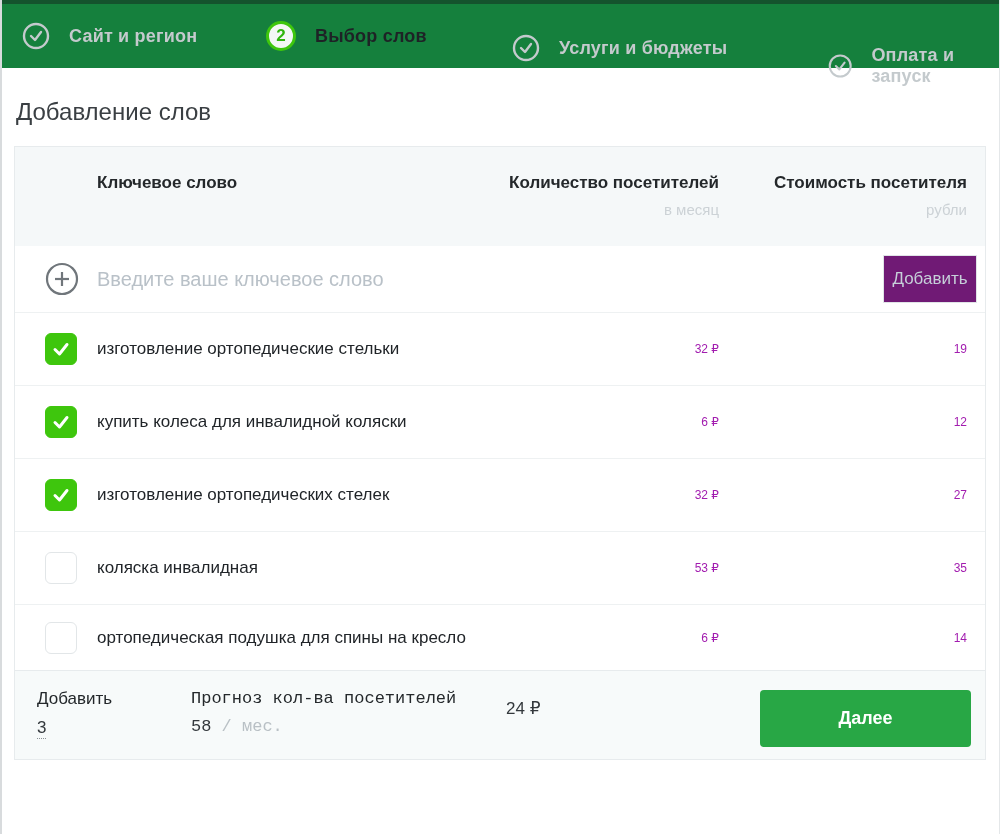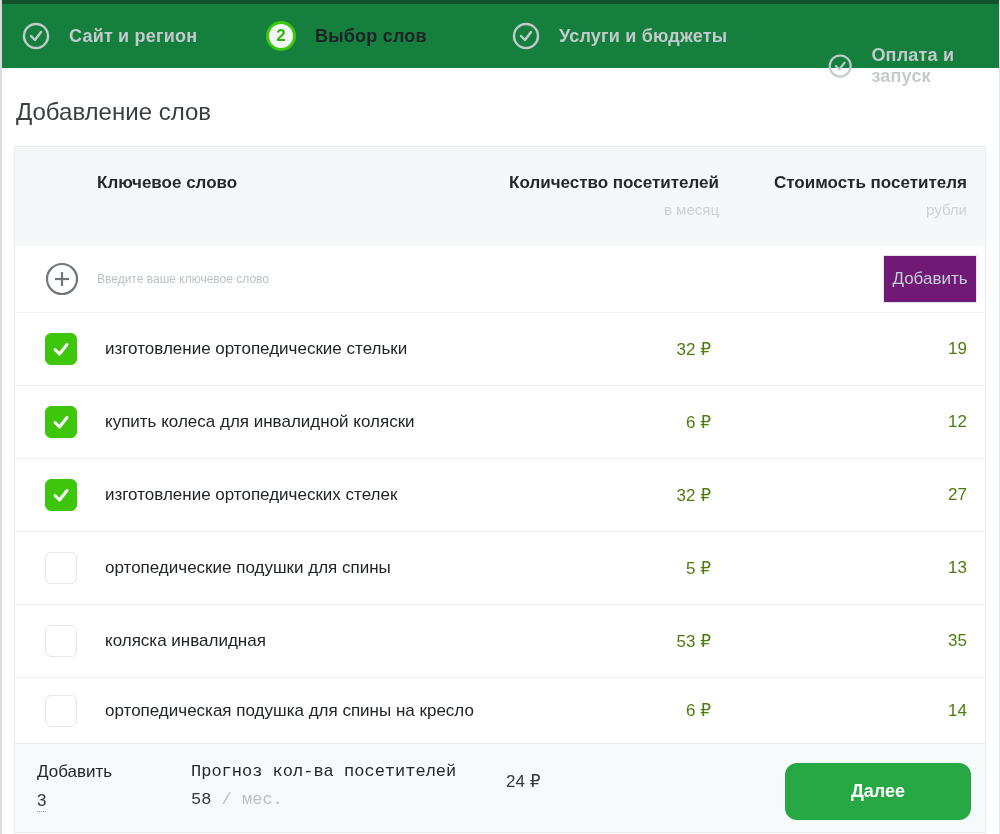--- a/index.html
+++ b/index.html
@@ -7,21 +7,21 @@
     font-family:"Liberation Sans","DejaVu Sans",sans-serif; color:#23272b; overflow:hidden; }
   body { position:relative; }
 
   
   .edge-left  { position:absolute; left:0; top:0; width:2px; height:834px; background:#d8dbdd; z-index:50; }
   .edge-right { position:absolute; right:0; top:0; width:1px; height:834px; background:#e4e7e9; z-index:50; }
 
   
   .stepper { position:relative; height:68px; background:#15803d; border-top:4px solid #14532d; }
   .step { position:absolute; top:0; height:100%; display:flex; align-items:center; gap:19px; cursor:pointer; }
-  .step-1 { left:22px; } .step-2 { left:266px; } .step-3 { left:512px; } .step-4 { left:828px;margin-top:30px; }
+  .step-1 { left:22px; } .step-2 { left:266px; } .step-3 { left:512px;margin-top:12px; } .step-4 { left:828px;margin-top:30px; }
   .step .label { font-size:18px; font-weight:bold; color:#c4cacd; letter-spacing:.2px; }
   .step.active .label { color:#1e2226; }
   .check-badge { width:28px; height:28px; color:#c4cacd; }
   .num-badge { width:30px; height:30px; border:3px solid #3ec60d; border-radius:50%;
     display:flex; align-items:center; justify-content:center;
     font-size:17px; font-weight:bold; color:#2fb50c; background:#f3f7f5; }
 
   
   .page-title { margin:30px 0 0 16px; font-size:24px; font-weight:400; color:#3a3f43; }
 
@@ -32,49 +32,49 @@
 
   
   .thead { background:#f5f8f9; height:99px; padding-top:26px; align-items:start; }
   .th { font-size:17px; font-weight:bold; color:#24282b; }
   .th.right, .tunit.right { text-align:right; }
   .tunit { margin-top:8px; font-size:15px; color:#ccd2d6; }
 
   
   .input-row { height:66px; background:#fff; grid-template-columns:52px 1fr 110px; }
   .plus-icon { width:34px; height:34px; color:#70767b; cursor:pointer; }
-  .kw-input { border:none; outline:none; font-size:12px; color:#7f1d1d; width:100%; background:transparent; }
+  .kw-input { border:none; outline:none; font-size:20px; color:#7f1d1d; width:100%; background:transparent; }
   .kw-input::placeholder { color:#b9c1c8; }
   .add-btn { justify-self:end; margin-right:-10px; width:94px; height:48px; background:#701a75;
     border:1px solid #e0e4e7; border-radius:0; font-size:17px; color:#c6cfd9; cursor:pointer;
     font-family:inherit; }
 
   
-  .row { height:73px; border-top:1px solid #eef1f2; cursor:pointer;gap:8px; }
+  .row { height:73px; border-top:1px solid #eef1f2; cursor:pointer; }
   .row:last-child { height:66px; }
   .cbx { width:32px; height:32px; border-radius:6px; border:1px solid #e2e6e8; background:#fff;
     display:flex; align-items:center; justify-content:center; cursor:pointer; }
   .row.checked .cbx { background:#3ec60d; border-color:#3ec60d; }
   .cbx svg { width:18px; height:18px; color:#fff; display:none; }
   .row.checked .cbx svg { display:block; }
   .kw { font-size:17px; color:#212529; }
-  .val { font-size:17px; color:#4d7c0f; text-align:right; }
+  .val { font-size:12px; color:#a21caf; text-align:right; }
 
   
   .tfoot { position:relative; height:89px; background:#f7fafa; border-top:1px solid #e7ebed; }
   .stat { position:absolute; top:18px; }
   .stat .s-label { font-size:17px; color:#24282b; }
   .stat .s-value { margin-top:9px; font-size:17px; color:#33383c; }
   .stat-selected { left:22px; }
   .stat-forecast { left:176px;font-family:Liberation Mono, monospace; }
   .stat-avg { left:491px; }
   .dotted { display:inline-block; border-bottom:1px dotted #8a9094; cursor:pointer; }
   .muted { color:#b9c0c5; }
-  .next-btn { position:absolute; right:14px; top:19px; width:186px; height:57px;
-    background:#28a745; border:none; border-radius:12px; color:#fff; font-size:18px;
+  .next-btn { position:absolute; right:14px; top:19px; width:211px; height:57px;
+    background:#28a745; border:none; border-radius:4px; color:#fff; font-size:18px;
     font-weight:bold; cursor:pointer; font-family:inherit; }
 </style>
 </head>
 <body>
 
 <div class="edge-left"></div>
 <div class="edge-right"></div>
 
 <div class="stepper">
   <div class="step step-1">
@@ -160,28 +160,20 @@
     <span class="cbx">
       <svg viewBox="0 0 18 18" fill="none" stroke="currentColor" stroke-width="3" stroke-linecap="round" stroke-linejoin="round">
         <polyline points="3,9.5 7.5,14 15,4.5"></polyline>
       </svg>
     </span>
     <span class="kw">изготовление ортопедических стелек</span>
     <span class="val">32 ₽</span>
     <span class="val">27</span>
   </div>
 
-  <div class="grid-row row">
-    <span class="cbx">
-      
-    </span>
-    <span class="kw">ортопедические подушки для спины</span>
-    <span class="val">5 ₽</span>
-    <span class="val">13</span>
-  </div>
 
   <div class="grid-row row">
     <span class="cbx">
       
     </span>
     <span class="kw">коляска инвалидная</span>
     <span class="val">53 ₽</span>
     <span class="val">35</span>
   </div>
 

